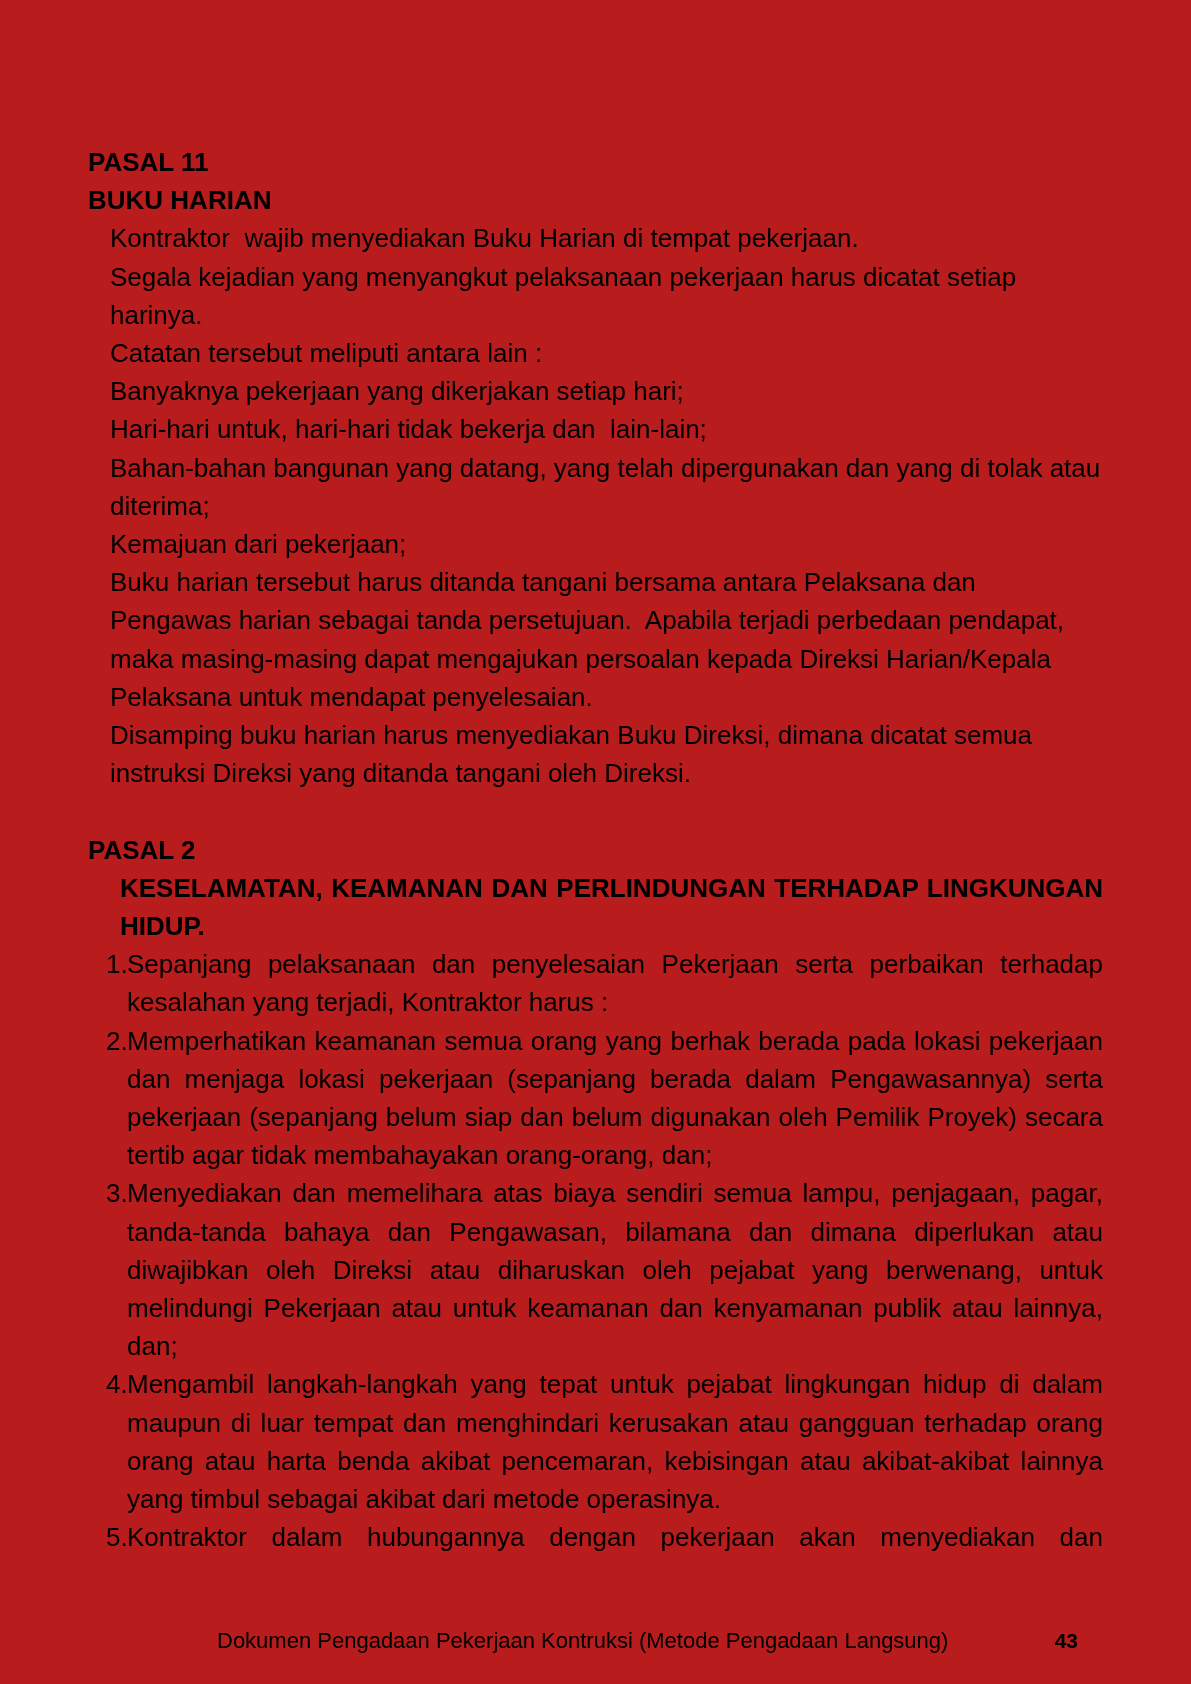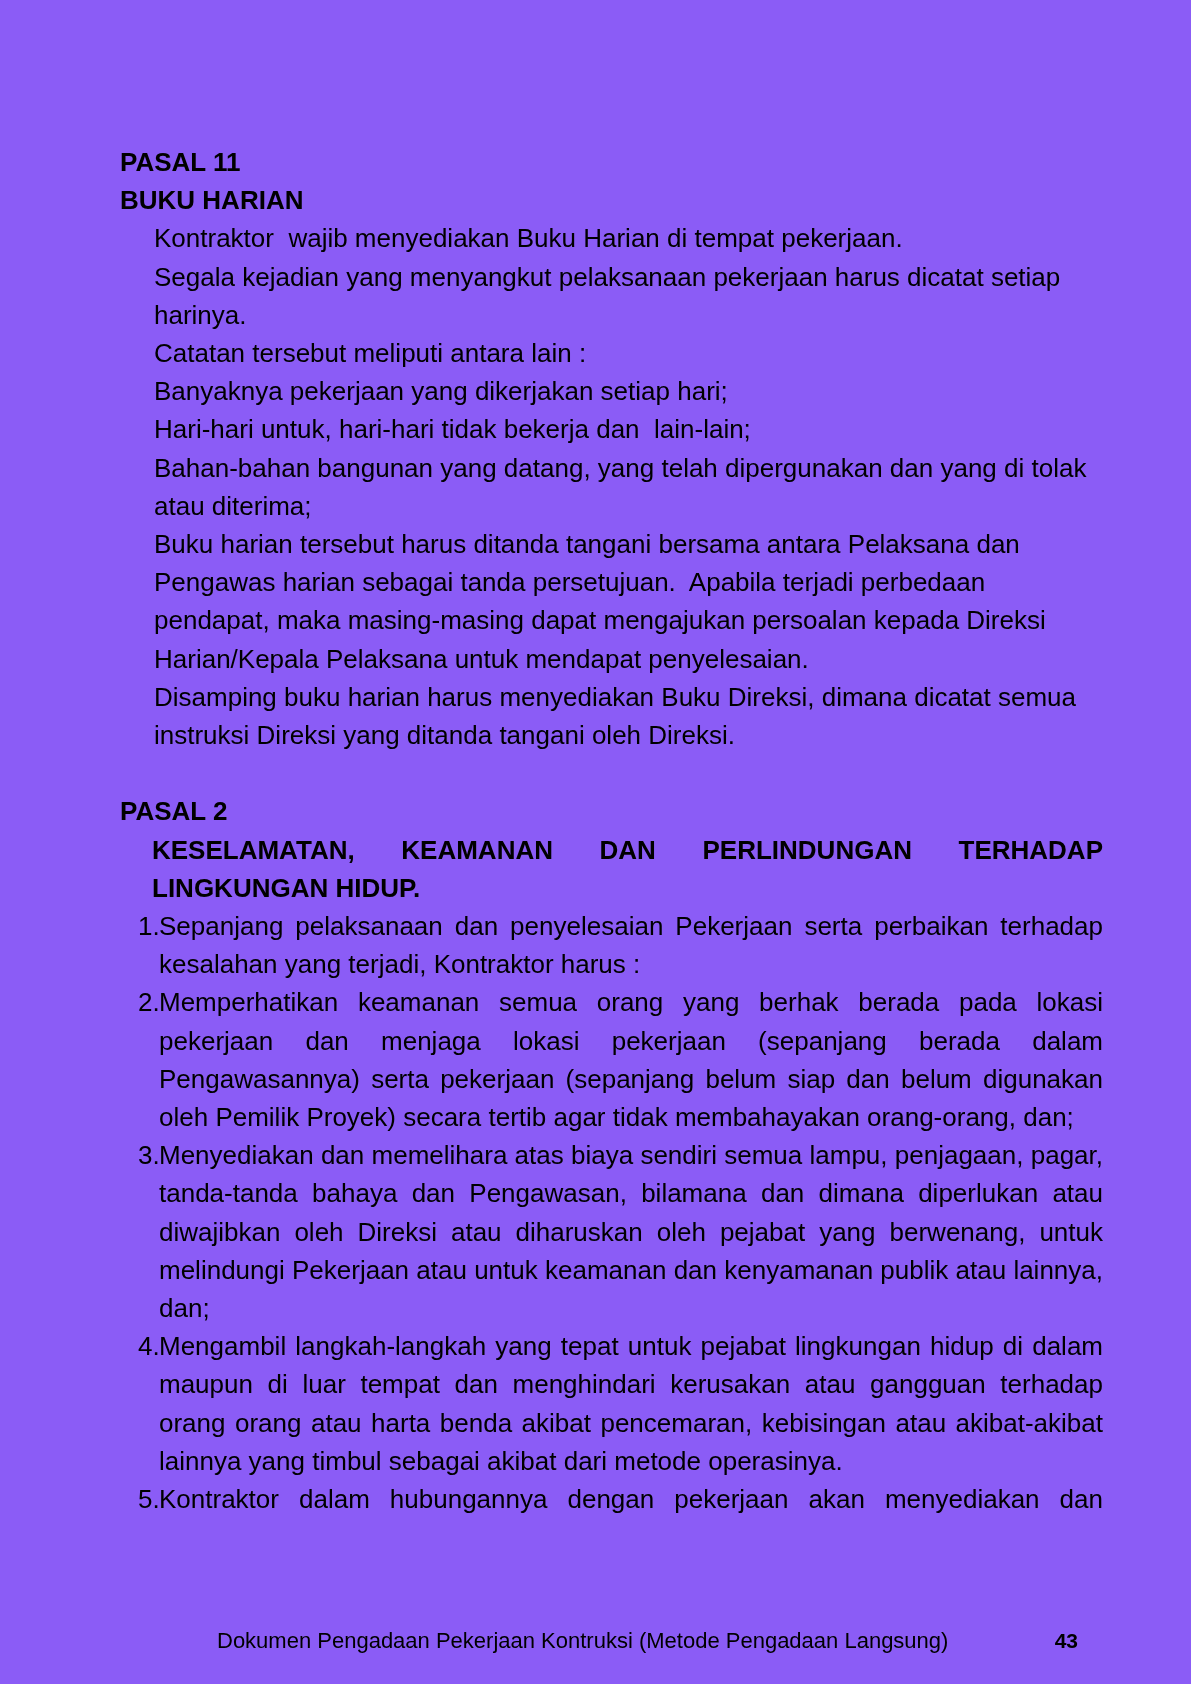--- a/index.html
+++ b/index.html
@@ -4,42 +4,42 @@
 <style>
   html, body {
     margin: 0;
     padding: 0;
     background: #ffffff;
   }
   .page {
     position: relative;
     width: 1191px;
     height: 1684px;
-    background: #8b5cf6;
+    background: #b91c1c;
     color: #000000;
     font-family: "Liberation Sans", "DejaVu Sans", sans-serif;
     font-size: 26px;
     line-height: 38.2px;
     box-sizing: border-box;
-    padding: 143px 88px 0 120px;
+    padding: 143px 88px 0 88px;
     overflow: hidden;
   }
   .heading {
     font-weight: bold;
     margin: 0;
     font-size: 26px;
     line-height: 38.2px;
   }
   .heading.justify {
     text-align: justify;
     text-align-last: left;
     margin-left: 32px;
   }
   .para {
-    margin: 0 0 0 34px;
+    margin: 0 0 0 22px;
     white-space: pre-wrap;
   }
   .spacer {
     height: 38.2px;
   }
   ol.list {
     list-style: none;
     margin: 0;
     padding: 0;
   }
@@ -83,20 +83,21 @@
 
   <section>
     <h2 class="heading">PASAL 11</h2>
     <h2 class="heading">BUKU HARIAN</h2>
     <p class="para">Kontraktor  wajib menyediakan Buku Harian di tempat pekerjaan.</p>
     <p class="para">Segala kejadian yang menyangkut pelaksanaan pekerjaan harus dicatat setiap harinya.</p>
     <p class="para">Catatan tersebut meliputi antara lain :</p>
     <p class="para">Banyaknya pekerjaan yang dikerjakan setiap hari;</p>
     <p class="para">Hari-hari untuk, hari-hari tidak bekerja dan  lain-lain;</p>
     <p class="para">Bahan-bahan bangunan yang datang, yang telah dipergunakan dan yang di tolak atau diterima;</p>
+    <p class="para">Kemajuan dari pekerjaan;</p>
     <p class="para">Buku harian tersebut harus ditanda tangani bersama antara Pelaksana dan Pengawas harian sebagai tanda persetujuan.  Apabila terjadi perbedaan pendapat, maka masing-masing dapat mengajukan persoalan kepada Direksi Harian/Kepala Pelaksana untuk mendapat penyelesaian.</p>
     <p class="para">Disamping buku harian harus menyediakan Buku Direksi, dimana dicatat semua instruksi Direksi yang ditanda tangani oleh Direksi.</p>
   </section>
 
   <div class="spacer"></div>
 
   <section>
     <h2 class="heading">PASAL 2</h2>
     <h2 class="heading justify">KESELAMATAN, KEAMANAN DAN PERLINDUNGAN TERHADAP LINGKUNGAN HIDUP.</h2>
     <ol class="list">

